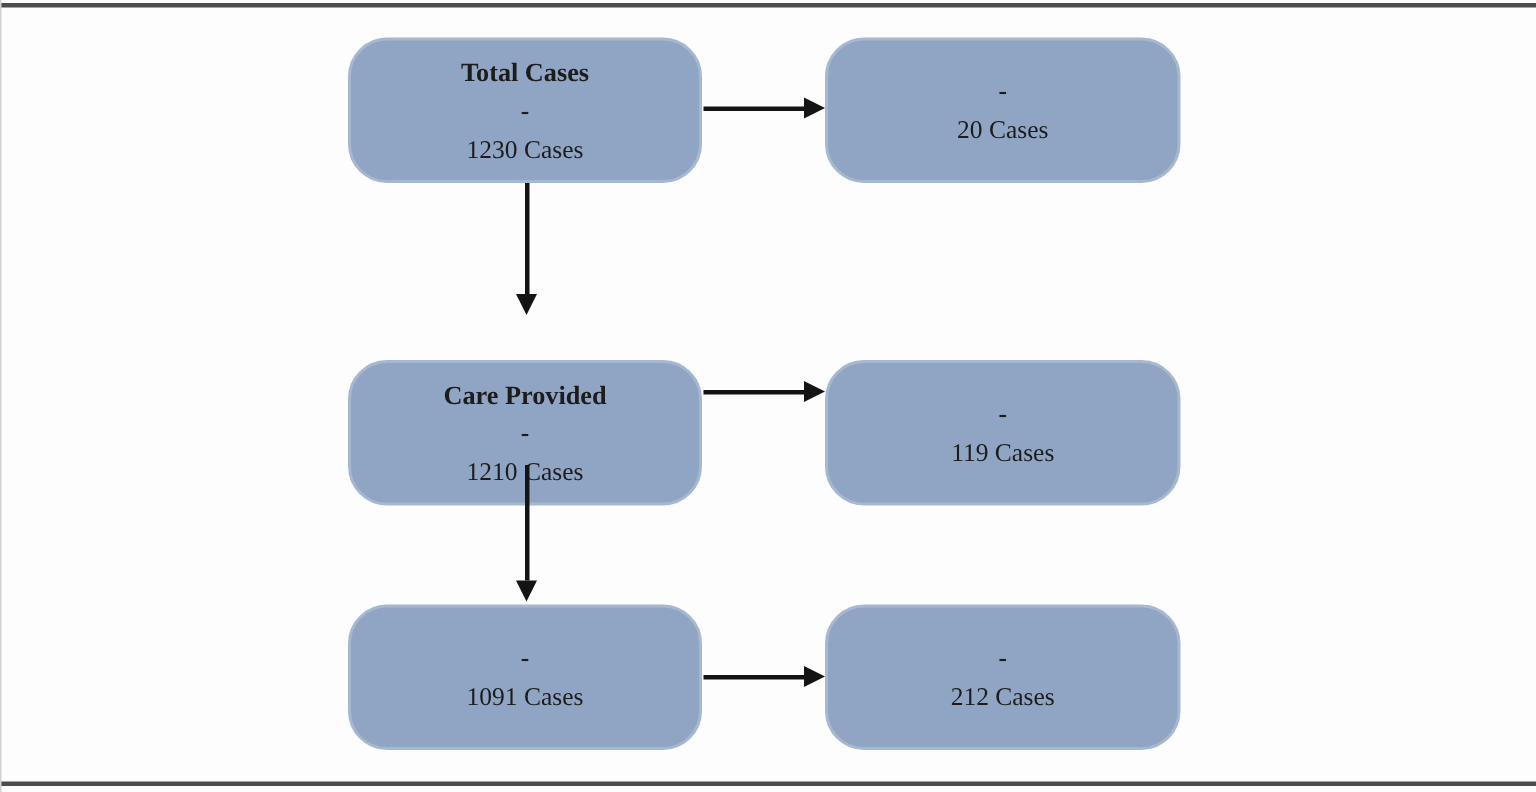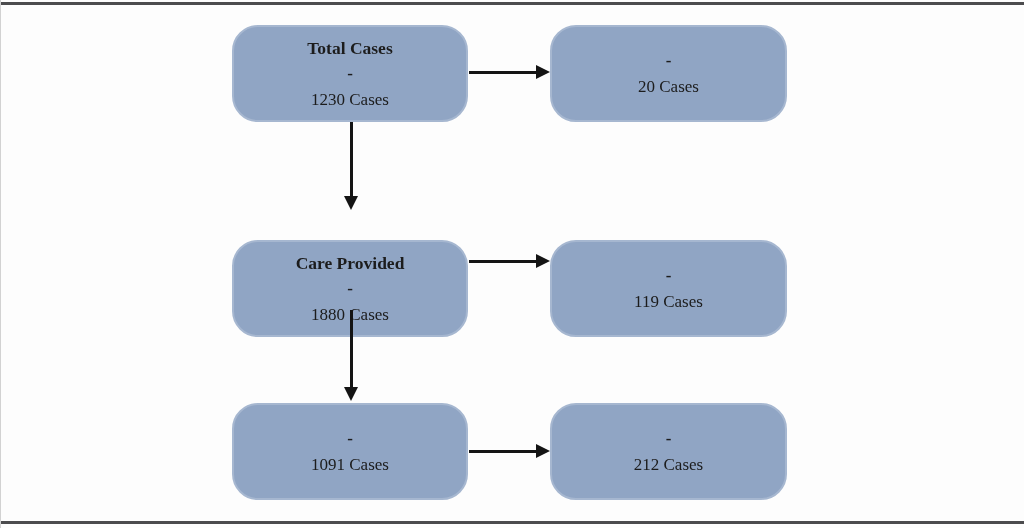--- a/index.html
+++ b/index.html
@@ -73,21 +73,21 @@
     <span class="value">1230 Cases</span>
   </div>
   <div class="node col-right row-1">
     <span class="sep">-</span>
     <span class="value">20 Cases</span>
   </div>
 
   <div class="node col-left row-2">
     <span class="title">Care Provided</span>
     <span class="sep">-</span>
-    <span class="value">1880 Cases</span>
+    <span class="value">1210 Cases</span>
   </div>
   <div class="node col-right row-2">
     <span class="sep">-</span>
     <span class="value">119 Cases</span>
   </div>
 
   <div class="node col-left row-3">
     <span class="sep">-</span>
     <span class="value">1091 Cases</span>
   </div>

